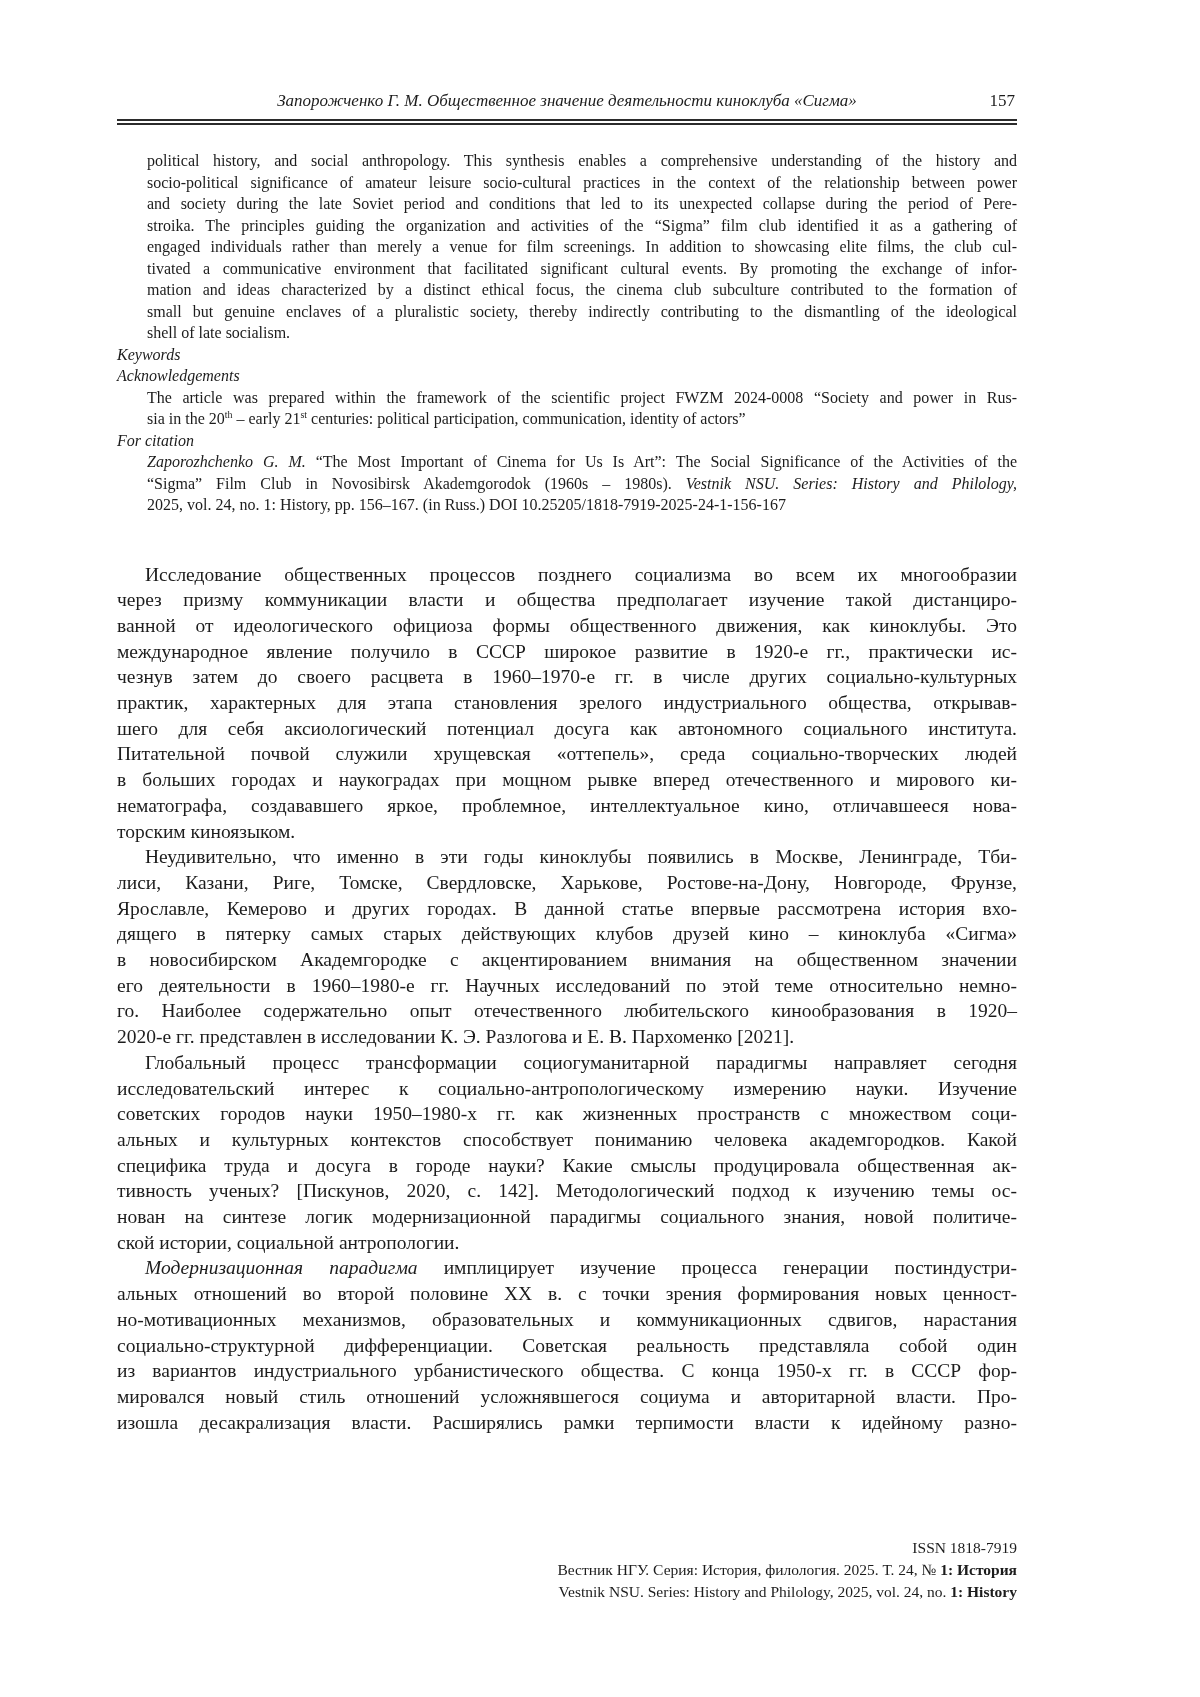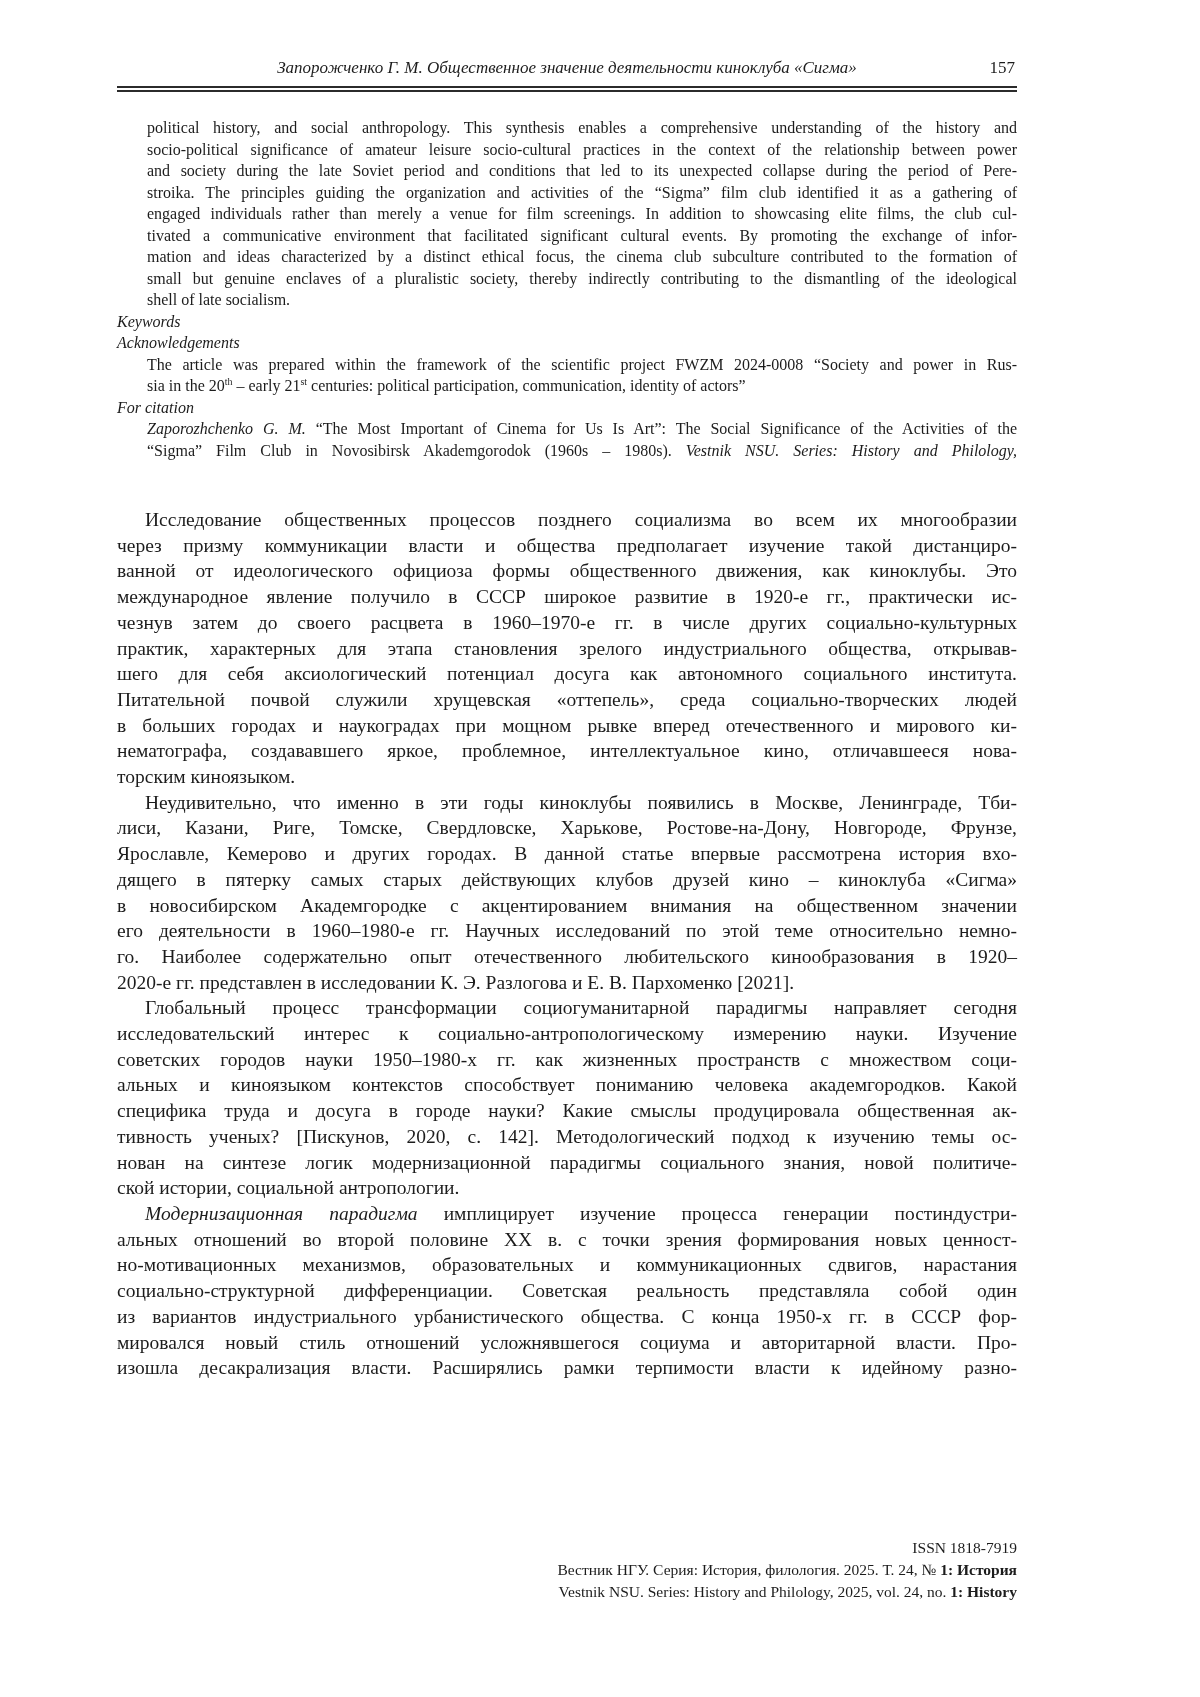--- a/index.html
+++ b/index.html
@@ -5,21 +5,21 @@
   html, body { margin: 0; padding: 0; background: #e9e9e9; }
   .page {
     position: relative;
     width: 1200px;
     height: 1697px;
     margin: 0 auto;
     background: #ffffff;
     color: #1c1c1c;
     font-family: "Liberation Serif", "DejaVu Serif", serif;
     box-sizing: border-box;
-    padding: 54px 183px 0 117px;
+    padding: 87px 183px 0 117px;
     overflow: hidden;
   }
   
   .header {
     position: relative;
     height: 27px;
     font-size: 17px;
     line-height: 27px;
   }
   .running-title {
@@ -109,20 +109,21 @@
     <div class="fm-label">Acknowledgements</div>
     <div class="fm-indent">
         <div class="line"><span>The article was prepared within the framework of the scientific project FWZM 2024-0008 “Society and power in Rus-</span></div>
         <div class="line last"><span>sia in the 20</span><sup>th</sup><span> – early 21</span><sup>st</sup><span> centuries: political participation, communication, identity of actors”</span></div>
       </div>
 
     <div class="fm-label">For citation</div>
     <div class="fm-indent">
         <div class="line"><span style="font-style: italic;">Zaporozhchenko G. M.</span><span> “The Most Important of Cinema for Us Is Art”: The Social Significance of the Activities of the</span></div>
         <div class="line"><span>“Sigma” Film Club in Novosibirsk Akademgorodok (1960s – 1980s). </span><span style="font-style: italic;">Vestnik NSU. Series: History and Philology,</span></div>
+        <div class="line last"><span>2025, vol. 24, no. 1: History, pp. 156–167. (in Russ.) DOI 10.25205/1818-7919-2025-24-1-156-167</span></div>
       </div>
   </div>
 
   <div class="body-text">
       <div class="para">
         <div class="line first"><span>Исследование общественных процессов позднего социализма во всем их многообразии</span></div>
         <div class="line"><span>через призму коммуникации власти и общества предполагает изучение такой дистанциро-</span></div>
         <div class="line"><span>ванной от идеологического официоза формы общественного движения, как киноклубы. Это</span></div>
         <div class="line"><span>международное явление получило в СССР широкое развитие в 1920-е гг., практически ис-</span></div>
         <div class="line"><span>чезнув затем до своего расцвета в 1960–1970-е гг. в числе других социально-культурных</span></div>
@@ -140,21 +141,21 @@
         <div class="line"><span>дящего в пятерку самых старых действующих клубов друзей кино – киноклуба «Сигма»</span></div>
         <div class="line"><span>в новосибирском Академгородке с акцентированием внимания на общественном значении</span></div>
         <div class="line"><span>его деятельности в 1960–1980-е гг. Научных исследований по этой теме относительно немно-</span></div>
         <div class="line"><span>го. Наиболее содержательно опыт отечественного любительского кинообразования в 1920–</span></div>
         <div class="line last"><span>2020-е гг. представлен в исследовании К. Э. Разлогова и Е. В. Пархоменко [2021].</span></div>
       </div>
       <div class="para">
         <div class="line first"><span>Глобальный процесс трансформации социогуманитарной парадигмы направляет сегодня</span></div>
         <div class="line"><span>исследовательский интерес к социально-антропологическому измерению науки. Изучение</span></div>
         <div class="line"><span>советских городов науки 1950–1980-х гг. как жизненных пространств с множеством соци-</span></div>
-        <div class="line"><span>альных и киноязыком контекстов способствует пониманию человека академгородков. Какой</span></div>
+        <div class="line"><span>альных и культурных контекстов способствует пониманию человека академгородков. Какой</span></div>
         <div class="line"><span>специфика труда и досуга в городе науки? Какие смыслы продуцировала общественная ак-</span></div>
         <div class="line"><span>тивность ученых? [Пискунов, 2020, с. 142]. Методологический подход к изучению темы ос-</span></div>
         <div class="line"><span>нован на синтезе логик модернизационной парадигмы социального знания, новой политиче-</span></div>
         <div class="line last"><span>ской истории, социальной антропологии.</span></div>
       </div>
       <div class="para">
         <div class="line first"><span style="font-style: italic;">Модернизационная парадигма</span><span> имплицирует изучение процесса генерации постиндустри-</span></div>
         <div class="line"><span>альных отношений во второй половине XX в. с точки зрения формирования новых ценност-</span></div>
         <div class="line"><span>но-мотивационных механизмов, образовательных и коммуникационных сдвигов, нарастания</span></div>
         <div class="line"><span>социально-структурной дифференциации. Советская реальность представляла собой один</span></div>

